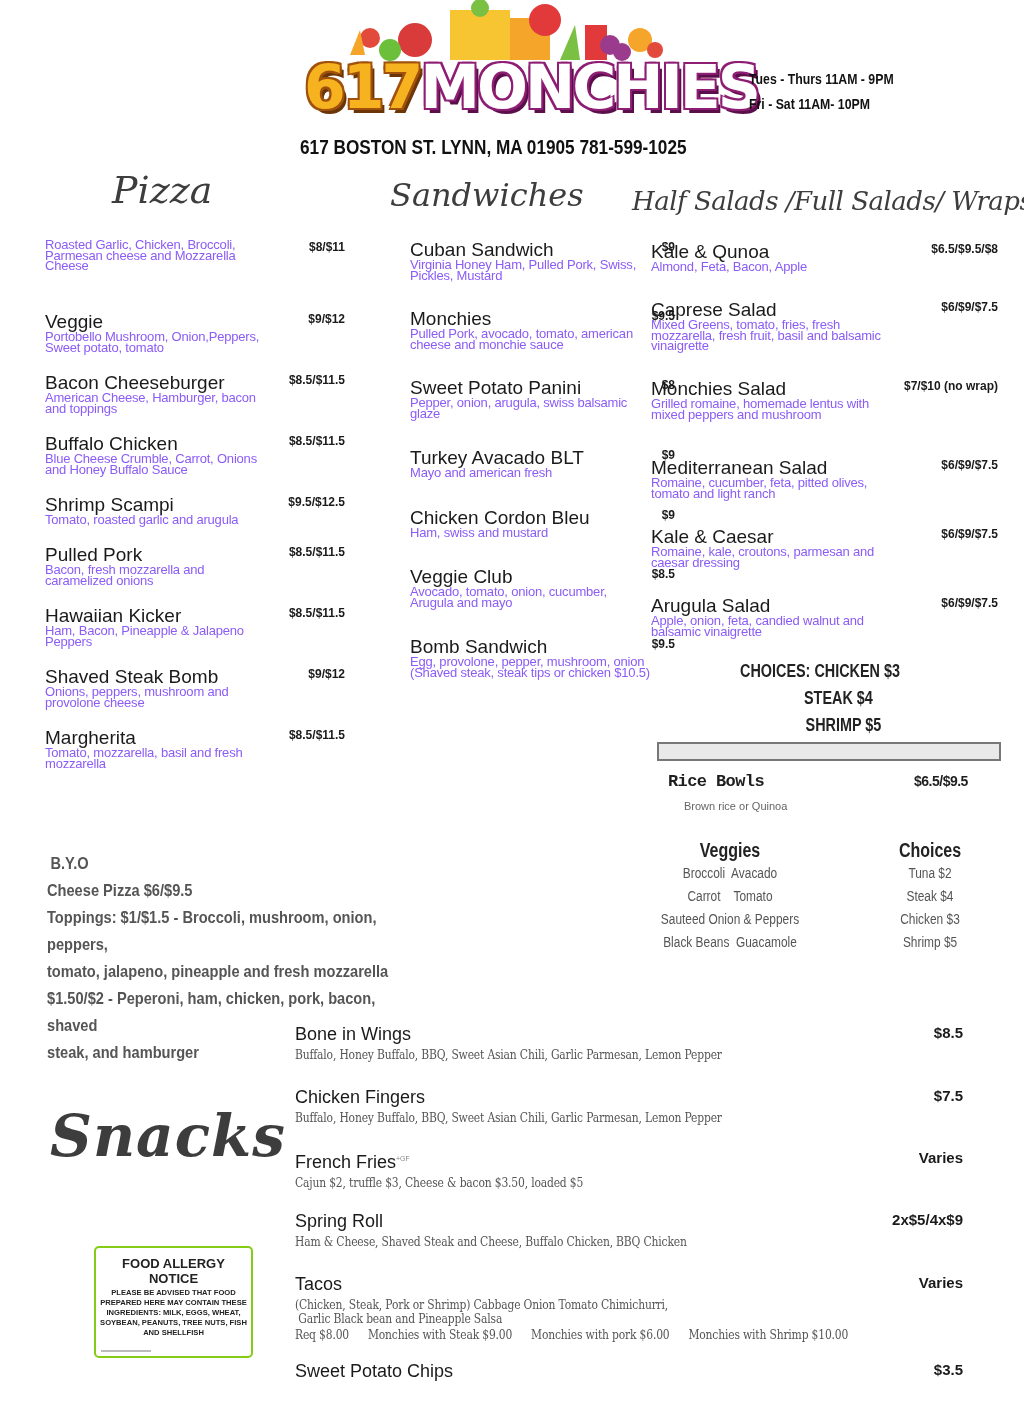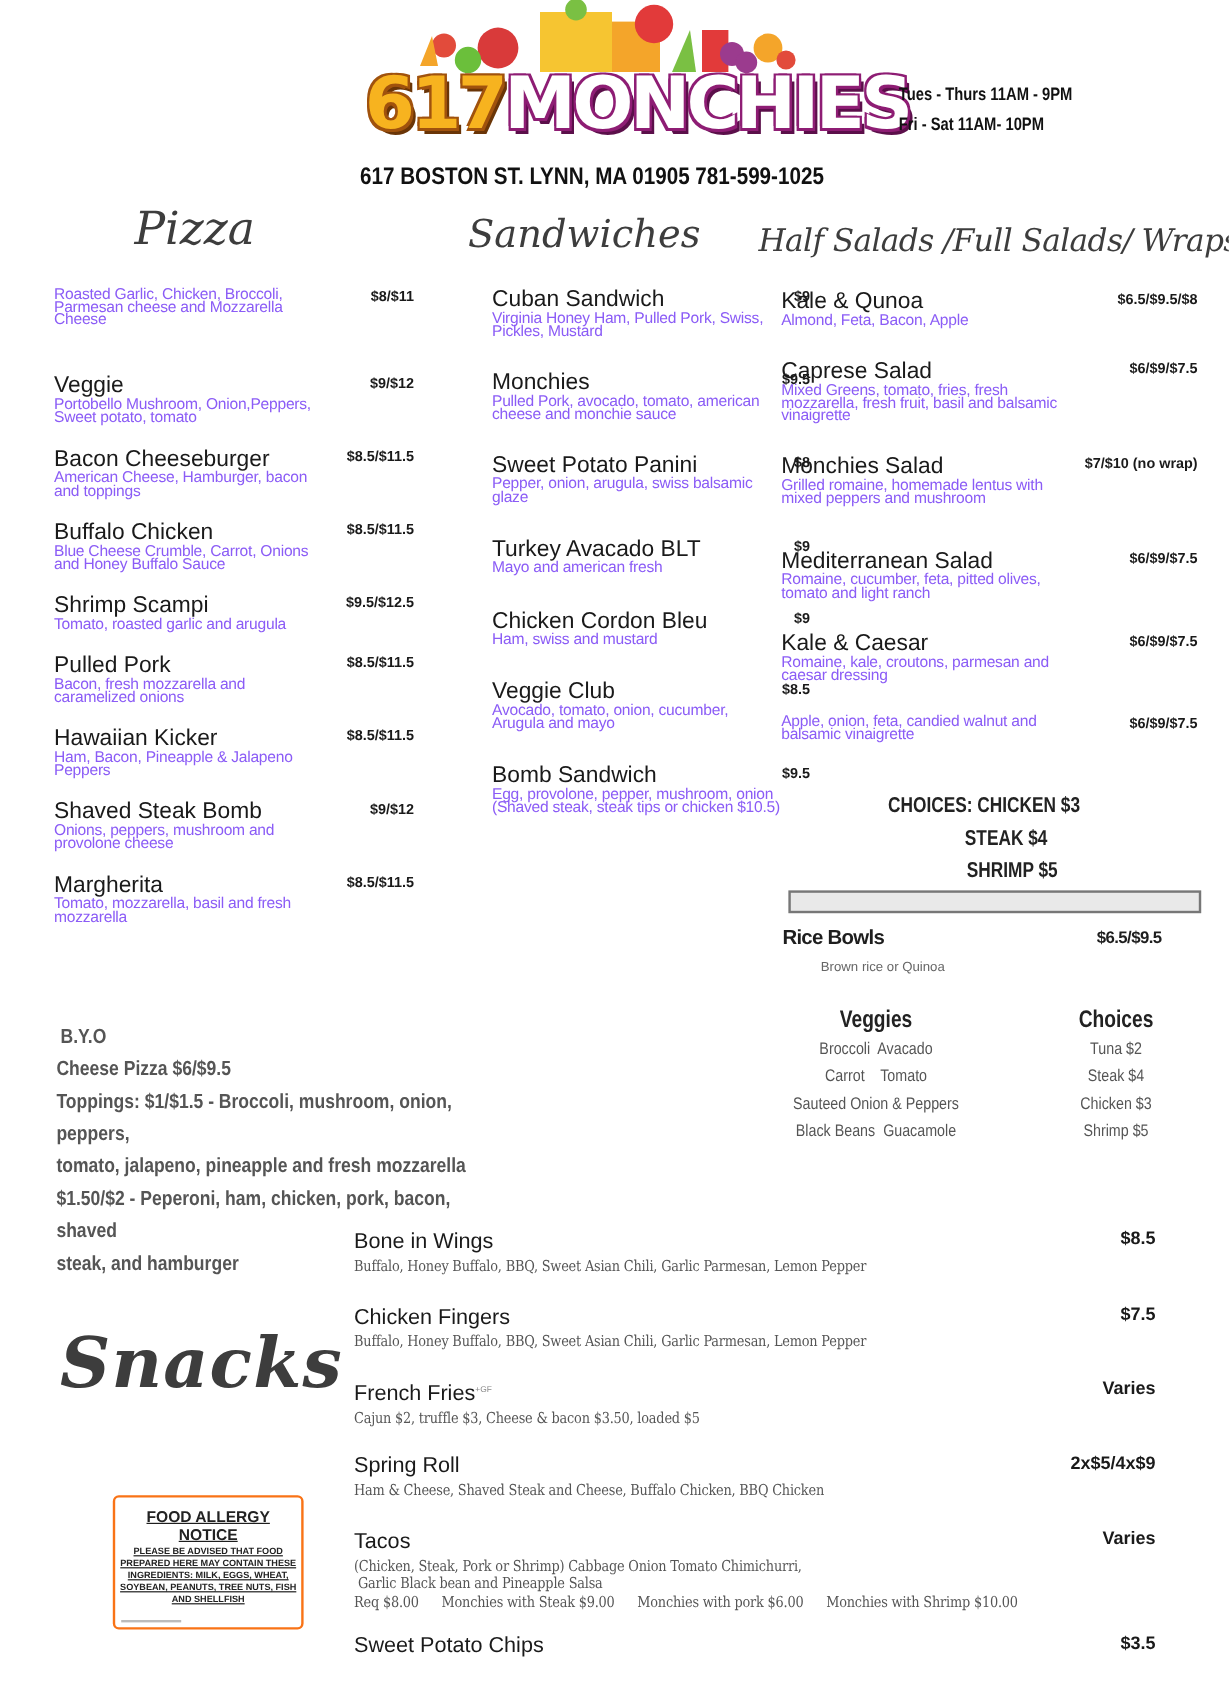--- a/index.html
+++ b/index.html
@@ -56,21 +56,21 @@
   .col-salad .item-price { right: 0; }
   .col-salad .item-desc { width: 255px; }
 
   .choices { left: 740px; top: 658px; font-size: 18px; font-weight: bold; line-height: 27px; color: #222;
     transform: scaleX(0.8); transform-origin: left; white-space: nowrap; }
   .choices div:nth-child(2) { padding-left: 80px; }
   .choices div:nth-child(3) { padding-left: 82px; }
 
   .divider-bar { left: 657px; top: 742px; width: 344px; height: 19px; background: #e9e9e9; border: 2px solid #777; }
 
-  .rice-name { left: 652px; top: 772px; font-size: 17px; font-weight: bold; letter-spacing: -0.6px; }
+  .rice-name { left: 668px; top: 772px; font-size: 17px; font-weight: bold; letter-spacing: -0.6px; font-family: Liberation Mono, monospace; }
   .rice-price { left: 914px; top: 773px; font-size: 14px; font-weight: bold; letter-spacing: -0.5px; }
   .rice-desc { left: 684px; top: 800px; font-size: 11px; color: #666; }
 
   .veg-col { left: 645px; top: 838px; width: 170px; text-align: center; }
   .ch-col { left: 880px; top: 838px; width: 100px; text-align: center; }
   .list-head { font-size: 20px; font-weight: bold; color: #222; transform: scaleX(0.8); line-height: 24px; }
   .list-row { font-size: 14px; color: #555; line-height: 23px; transform: scaleX(0.85); white-space: nowrap; }
 
   
   .byo { left: 47px; top: 850px; width: 420px; font-size: 17px; color: #555; line-height: 27px; font-weight: bold;
@@ -80,22 +80,22 @@
   
   .snack { position: absolute; left: 295px; width: 668px; }
   .snack .item-name { font-size: 18px; }
   .snack .item-price { right: 0; top: 0; font-size: 15px; }
   .snack .item-desc { font-family: "DejaVu Serif", serif; font-size: 12.5px; color: #555; line-height: 14px; margin-top: 4px;
     transform: scaleX(0.86); transform-origin: left; white-space: nowrap; }
   .snack .item-desc .gap { display: inline-block; width: 22px; }
   .sup { font-size: 7px; vertical-align: super; color: #888; }
 
   
-  .allergy { left: 94px; top: 1246px; width: 159px; height: 112px; border: 2px solid #f97316; border-radius: 5px;
-    text-align: center; padding-top: 8px; text-decoration: underline; }
+  .allergy { left: 94px; top: 1246px; width: 159px; height: 112px; border: 2px solid #84cc16; border-radius: 5px;
+    text-align: center; padding-top: 8px; }
   .allergy .a-title { font-size: 13px; font-weight: bold; line-height: 15px; color: #222; }
   .allergy .a-body { font-size: 7.6px; font-weight: bold; line-height: 10px; color: #222; margin-top: 2px; padding: 0 4px; }
   .allergy .a-foot { position: absolute; left: 5px; bottom: 4px; width: 50px; height: 2px; background: #bbb; }
 </style>
 </head>
 <body>
 
 <div class="abs logo">
   <svg class="logo-produce" viewBox="0 0 340 62">
     <rect x="120" y="10" width="60" height="50" fill="#f6c531"></rect>
@@ -232,20 +232,21 @@
     <div class="item-name">Mediterranean Salad</div>
     <div class="item-desc">Romaine, cucumber, feta, pitted olives, tomato and light ranch</div>
     <div class="item-price">$6/$9/$7.5</div>
   </div>
   <div class="item" style="top:527px">
     <div class="item-name">Kale &amp; Caesar</div>
     <div class="item-desc">Romaine, kale, croutons, parmesan and caesar dressing</div>
     <div class="item-price">$6/$9/$7.5</div>
   </div>
   <div class="item" style="top:596px">
+    <div class="item-name">Arugula Salad</div>
     <div class="item-desc">Apple, onion, feta, candied walnut and balsamic vinaigrette</div>
     <div class="item-price">$6/$9/$7.5</div>
   </div>
 </div>
 
 <div class="abs choices">
   <div>CHOICES: CHICKEN $3</div>
   <div>STEAK $4</div>
   <div>SHRIMP $5</div>
 </div>

